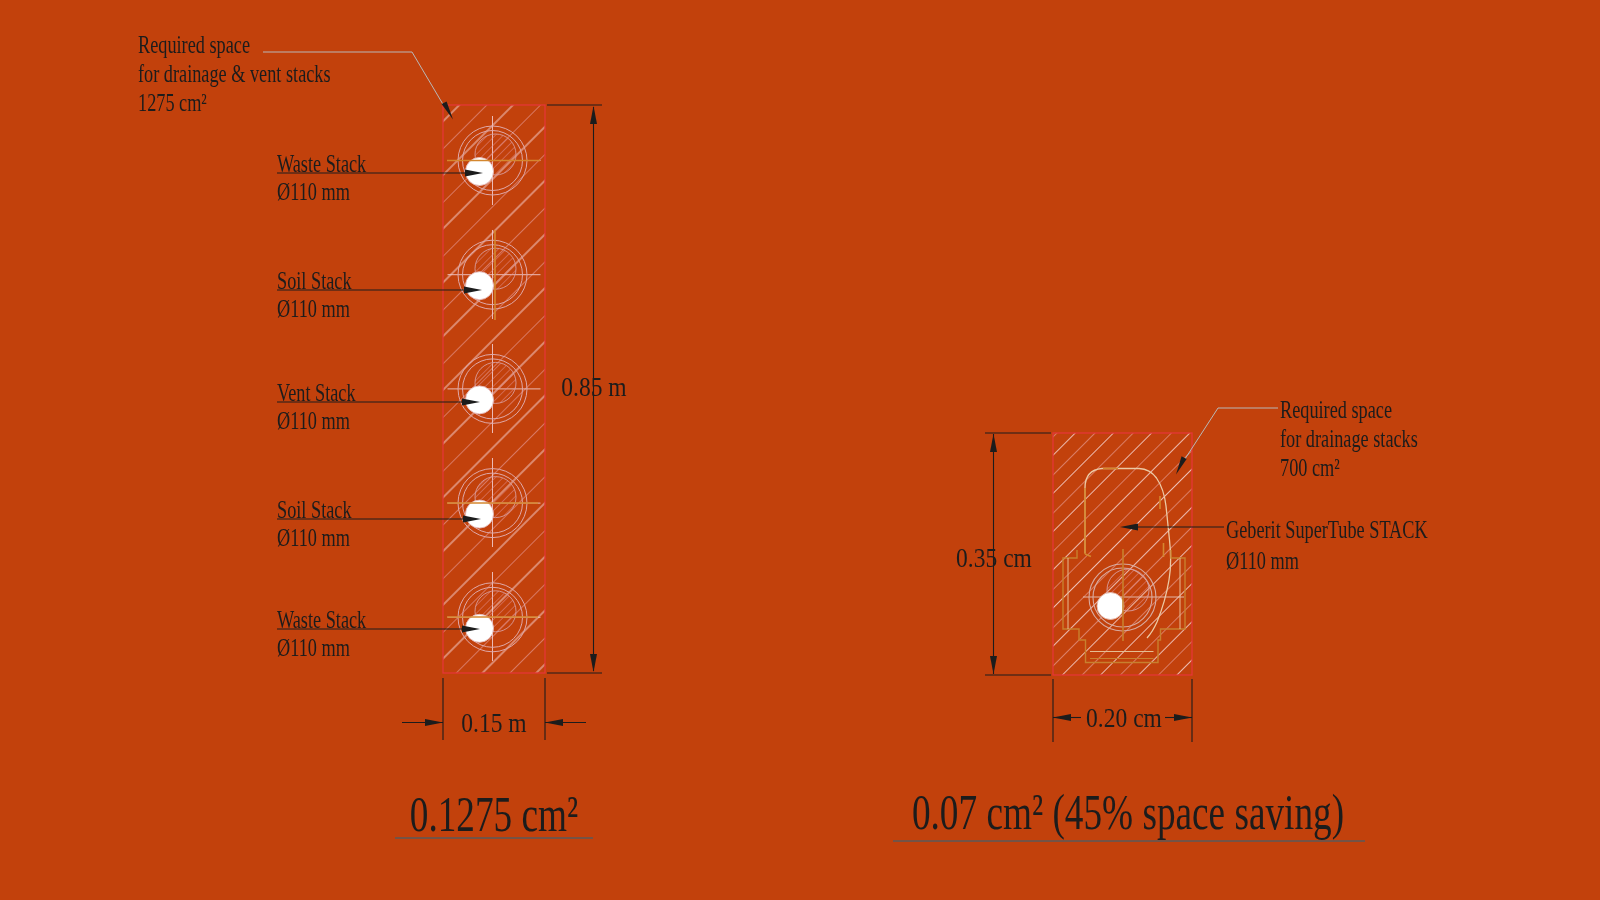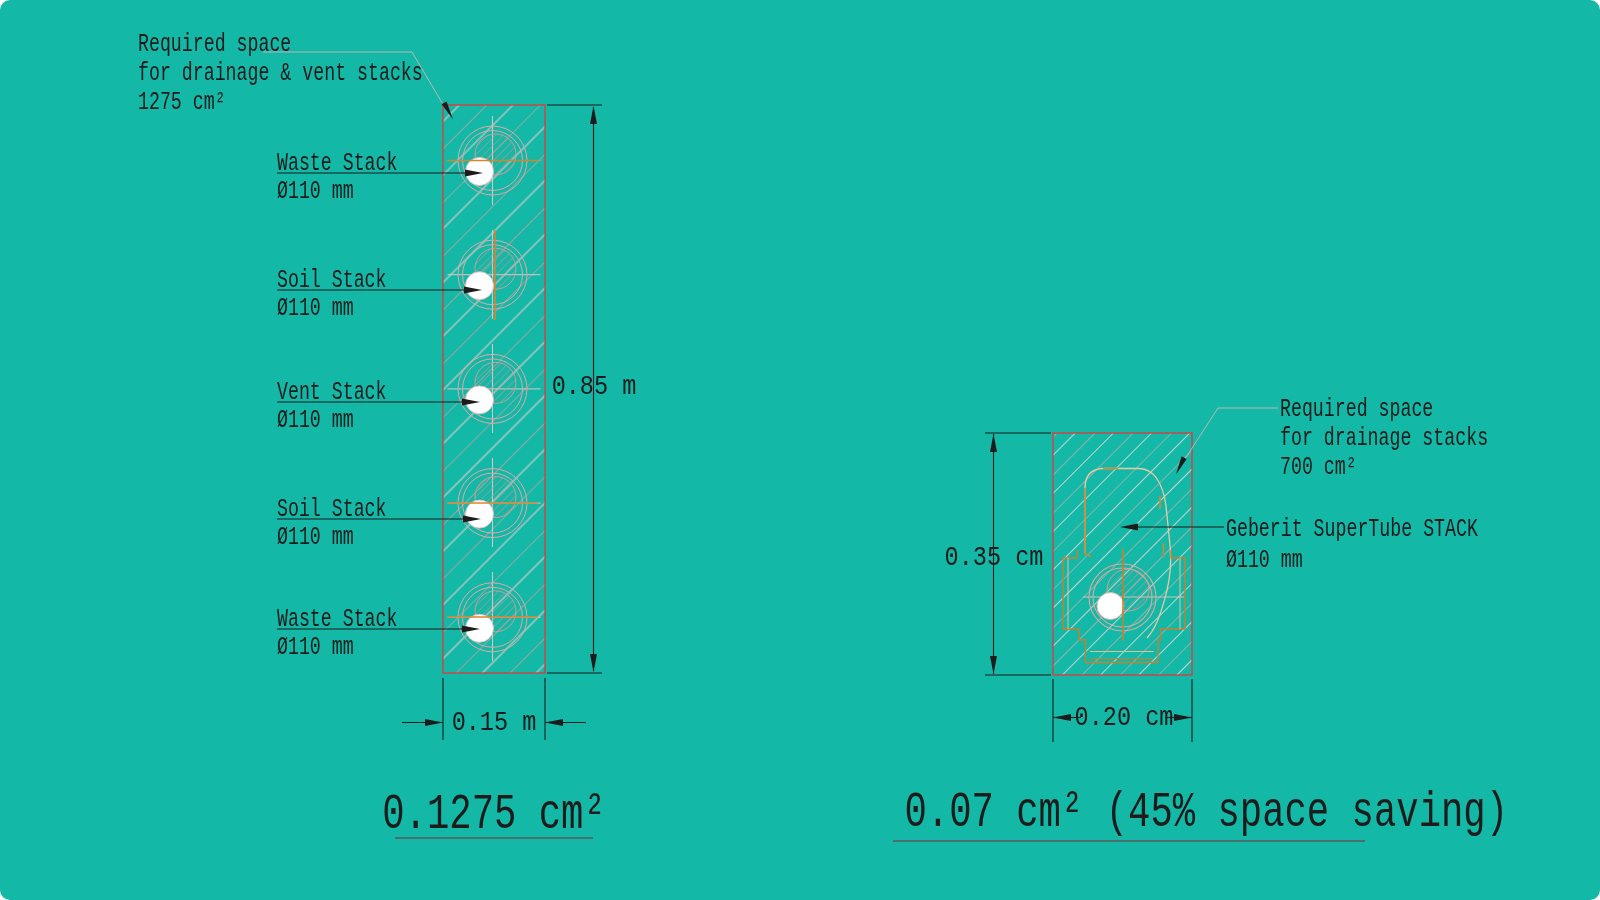--- a/index.html
+++ b/index.html
@@ -1,17 +1,17 @@
 <!DOCTYPE html>
 <html><head>
 <meta charset="utf-8">
 <style>
   html,body{margin:0;padding:0;background:#ffffff;}
-  #canvas{position:relative;width:1600px;height:900px;background:#14b8a6;overflow:hidden;
-          font-family:Liberation Mono, monospace;color:#1c1c1c;border-radius:10px;}
+  #canvas{position:relative;width:1600px;height:900px;background:#c2410c;overflow:hidden;
+          font-family:Liberation Serif, serif;color:#1c1c1c;}
   #drawing{position:absolute;left:0;top:0;}
   .txt{position:absolute;white-space:nowrap;color:#1c1c1c;line-height:1.15;}
   .ann{font-size:25px;transform:scaleX(0.73);transform-origin:left top;}
   .lbl{font-size:25px;transform:scaleX(0.73);transform-origin:left top;}
   .dim{font-size:28px;width:160px;text-align:center;transform:scaleX(0.84);transform-origin:center top;}
   .cap{font-size:50px;width:600px;text-align:center;transform:scaleX(0.745);transform-origin:center top;}
 </style>
 </head>
 <body>
 

